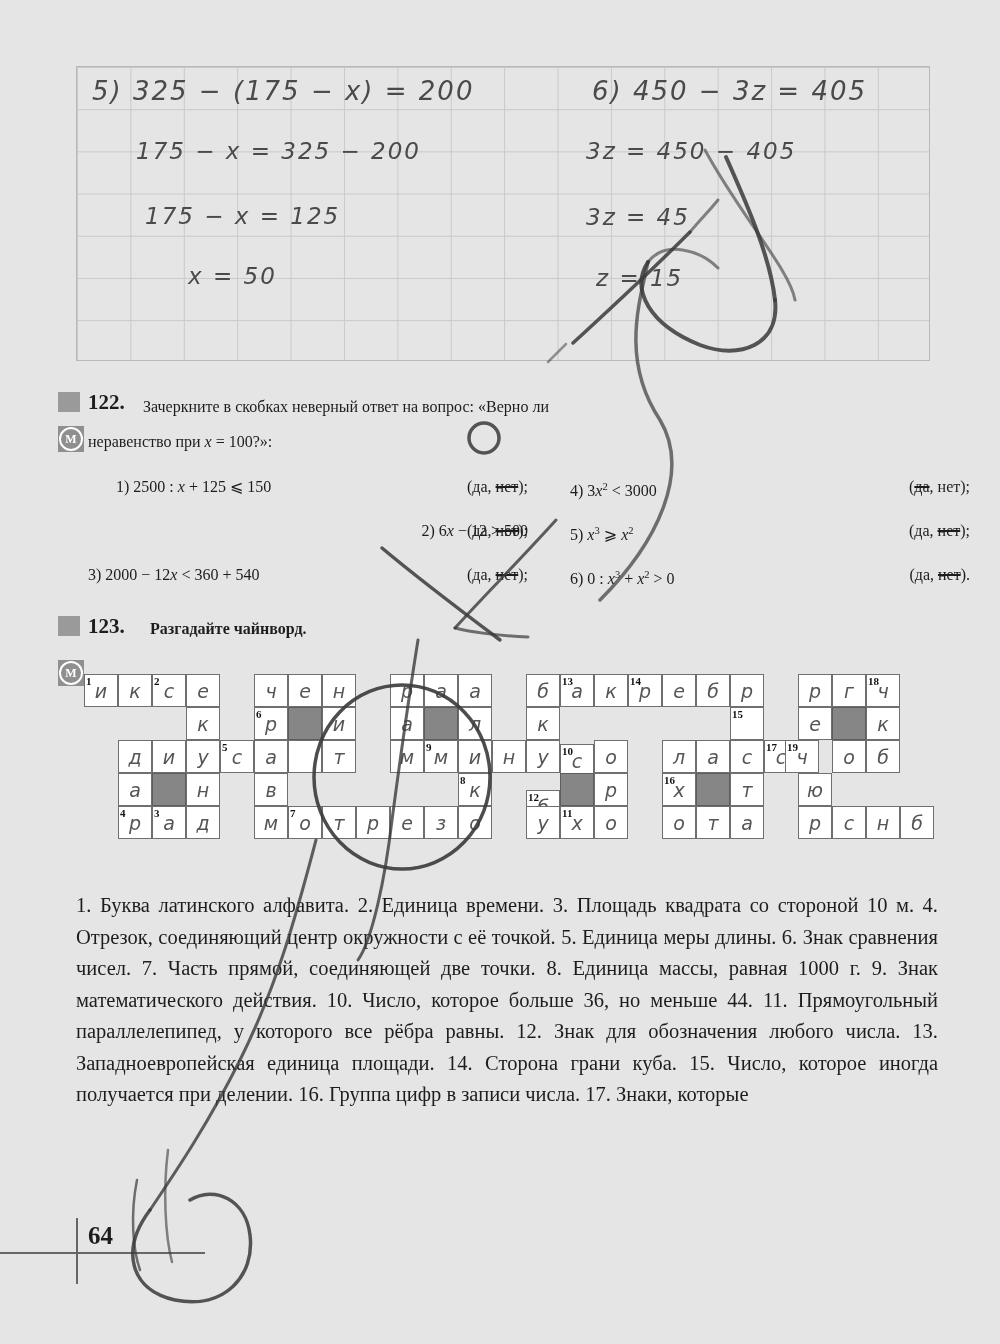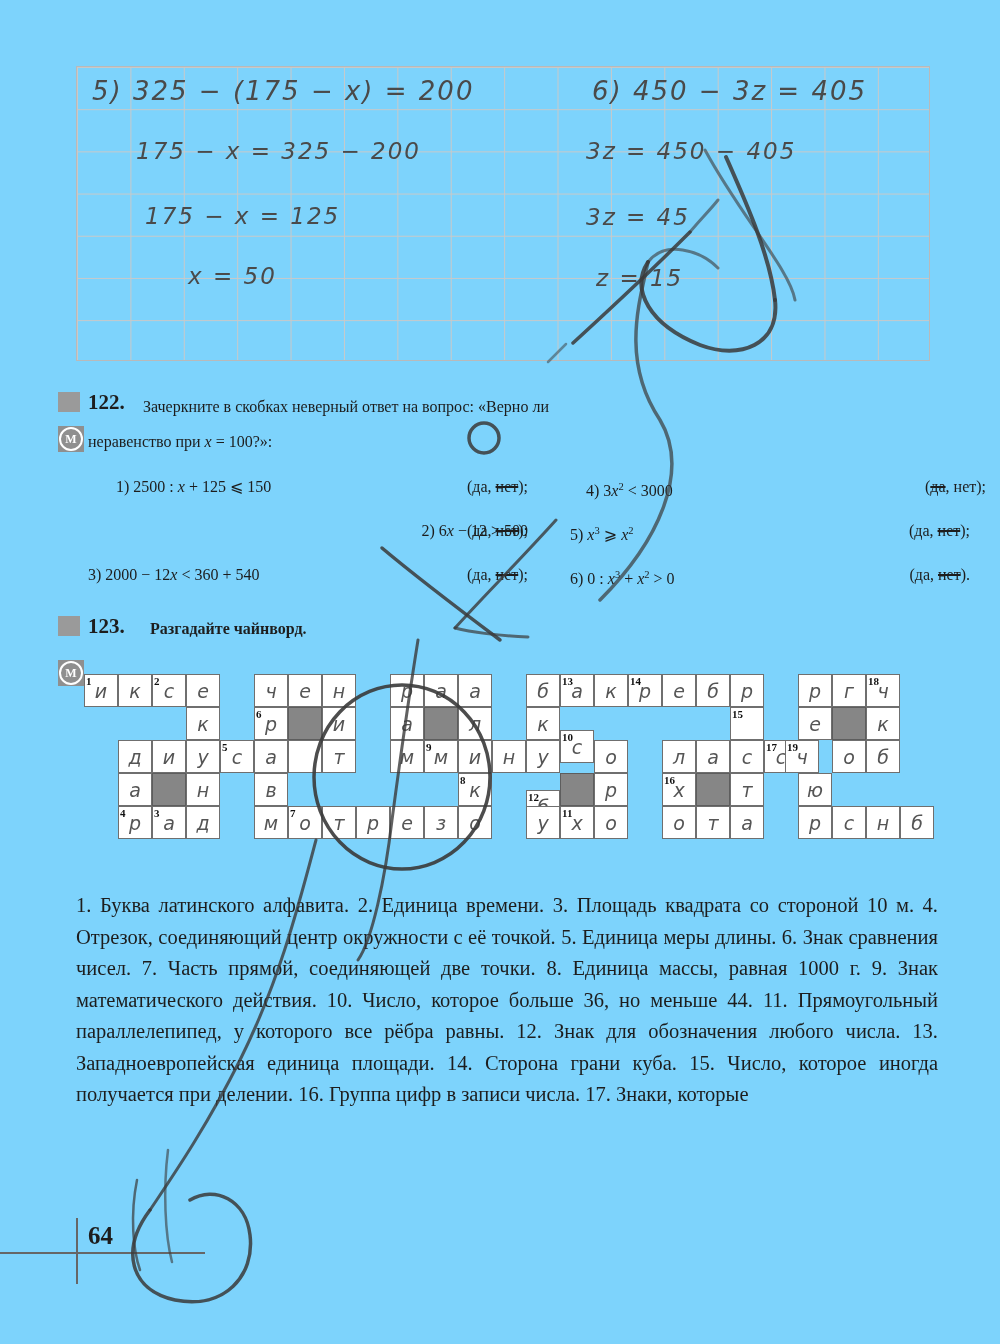--- a/index.html
+++ b/index.html
@@ -6,21 +6,21 @@
   body{
     width:1000px;height:1344px;
     background:#ffffff;
     font-family:"Liberation Serif", serif;
     color:#2b2b2b;
     position:relative;
     overflow:hidden;
   }
   .page{
     position:absolute; inset:0;
-    background:#7dd3fc;
+    background:#e5e5e5;
   }
   
   .gridbox{
     position:absolute; left:76px; top:66px; width:854px; height:295px;
     border:1px solid #b9b9b9;
     background-image:
       linear-gradient(to right, #c9c9c9 1px, transparent 1px),
       linear-gradient(to bottom, #c9c9c9 1px, transparent 1px);
     background-size:53.4px 42.2px;
     background-position:0 0;
@@ -129,21 +129,21 @@
       <span>M</span>
     </div>
   <div class="ptext" style="left:88px;top:427px;"><span>неравенство при </span><span class="mi">x</span><span> = 100?»:</span></div>
 
   <div id="items-left" style="position:absolute;left:88px;top:472px;width:440px;">
       <div class="ptext" style="position: relative; left: 0px; top: 0px; margin-bottom: 14px; height: 30px; margin-left: 28px;"><span>1) </span><span>2500 : <i>x</i> + 125 ⩽ 150</span><span style="position: absolute; right: 0px; top: 0px;">(<span>да</span>, <span class="strike">нет</span>);</span></div>
       <div class="ptext" style="position: relative; left: 0px; top: 0px; margin-bottom: 14px; height: 30px; text-align: right;"><span>2) </span><span>6<i>x</i> − 12 &gt; 500</span><span style="position: absolute; right: 0px; top: 0px;">(<span>да</span>, <span class="strike">нет</span>);</span></div>
       <div class="ptext" style="position: relative; left: 0px; top: 0px; margin-bottom: 14px; height: 30px;"><span>3) </span><span>2000 − 12<i>x</i> &lt; 360 + 540</span><span style="position: absolute; right: 0px; top: 0px;">(<span>да</span>, <span class="strike">нет</span>);</span></div>
     </div>
   <div id="items-right" style="position:absolute;left:570px;top:472px;width:400px;">
-      <div class="ptext" style="position: relative; left: 16px; top: 0px; margin-bottom: 14px; height: 30px;"><span>4) </span><span>3<i>x</i><sup>2</sup> &lt; 3000</span><span style="position: absolute; right: 0px; top: 0px;">(<span class="strike">да</span>, <span>нет</span>);</span></div>
+      <div class="ptext" style="position: relative; left: 0px; top: 0px; margin-bottom: 14px; height: 30px;"><span>4) </span><span>3<i>x</i><sup>2</sup> &lt; 3000</span><span style="position: absolute; right: 0px; top: 0px;">(<span class="strike">да</span>, <span>нет</span>);</span></div>
       <div class="ptext" style="position: relative; left: 0px; top: 0px; margin-bottom: 14px; height: 30px;"><span>5) </span><span><i>x</i><sup>3</sup> ⩾ <i>x</i><sup>2</sup></span><span style="position: absolute; right: 0px; top: 0px;">(<span>да</span>, <span class="strike">нет</span>);</span></div>
       <div class="ptext" style="position: relative; left: 0px; top: 0px; margin-bottom: 14px; height: 30px;"><span>6) </span><span>0 : <i>x</i><sup>3</sup> + <i>x</i><sup>2</sup> &gt; 0</span><span style="position: absolute; right: 0px; top: 0px;">(<span>да</span>, <span class="strike">нет</span>).</span></div>
     </div>
 
   <div class="sqbullet" style="left:58px;top:616px;"></div>
   <div class="exnum" style="left:88px;top:614px;">123.</div>
   <div class="ptext" style="left:150px;top:614px;font-weight:bold;">Разгадайте чайнворд.</div>
   <div class="mbadge" style="left:58px;top:660px;">
       <span>M</span>
     </div>
@@ -304,21 +304,21 @@
       </div>
       <div class="cw-cell" style="left: 442px; top: 33px;">
         <span class="cw-let">к</span>
       </div>
       <div class="cw-cell" style="left: 646px; top: 33px;">
         <span class="cw-num">15</span>
       </div>
       <div class="cw-cell" style="left: 442px; top: 66px;">
         <span class="cw-let">у</span>
       </div>
-      <div class="cw-cell" style="left: 476px; top: 56px;">
+      <div class="cw-cell" style="left: 476px; top: 70px;">
         <span class="cw-num">10</span>
         <span class="cw-let">с</span>
       </div>
       <div class="cw-cell" style="left: 510px; top: 66px;">
         <span class="cw-let">о</span>
       </div>
       <div class="cw-cell" style="left: 442px; top: 116px;">
         <span class="cw-num">12</span>
         <span class="cw-let">б</span>
       </div>

